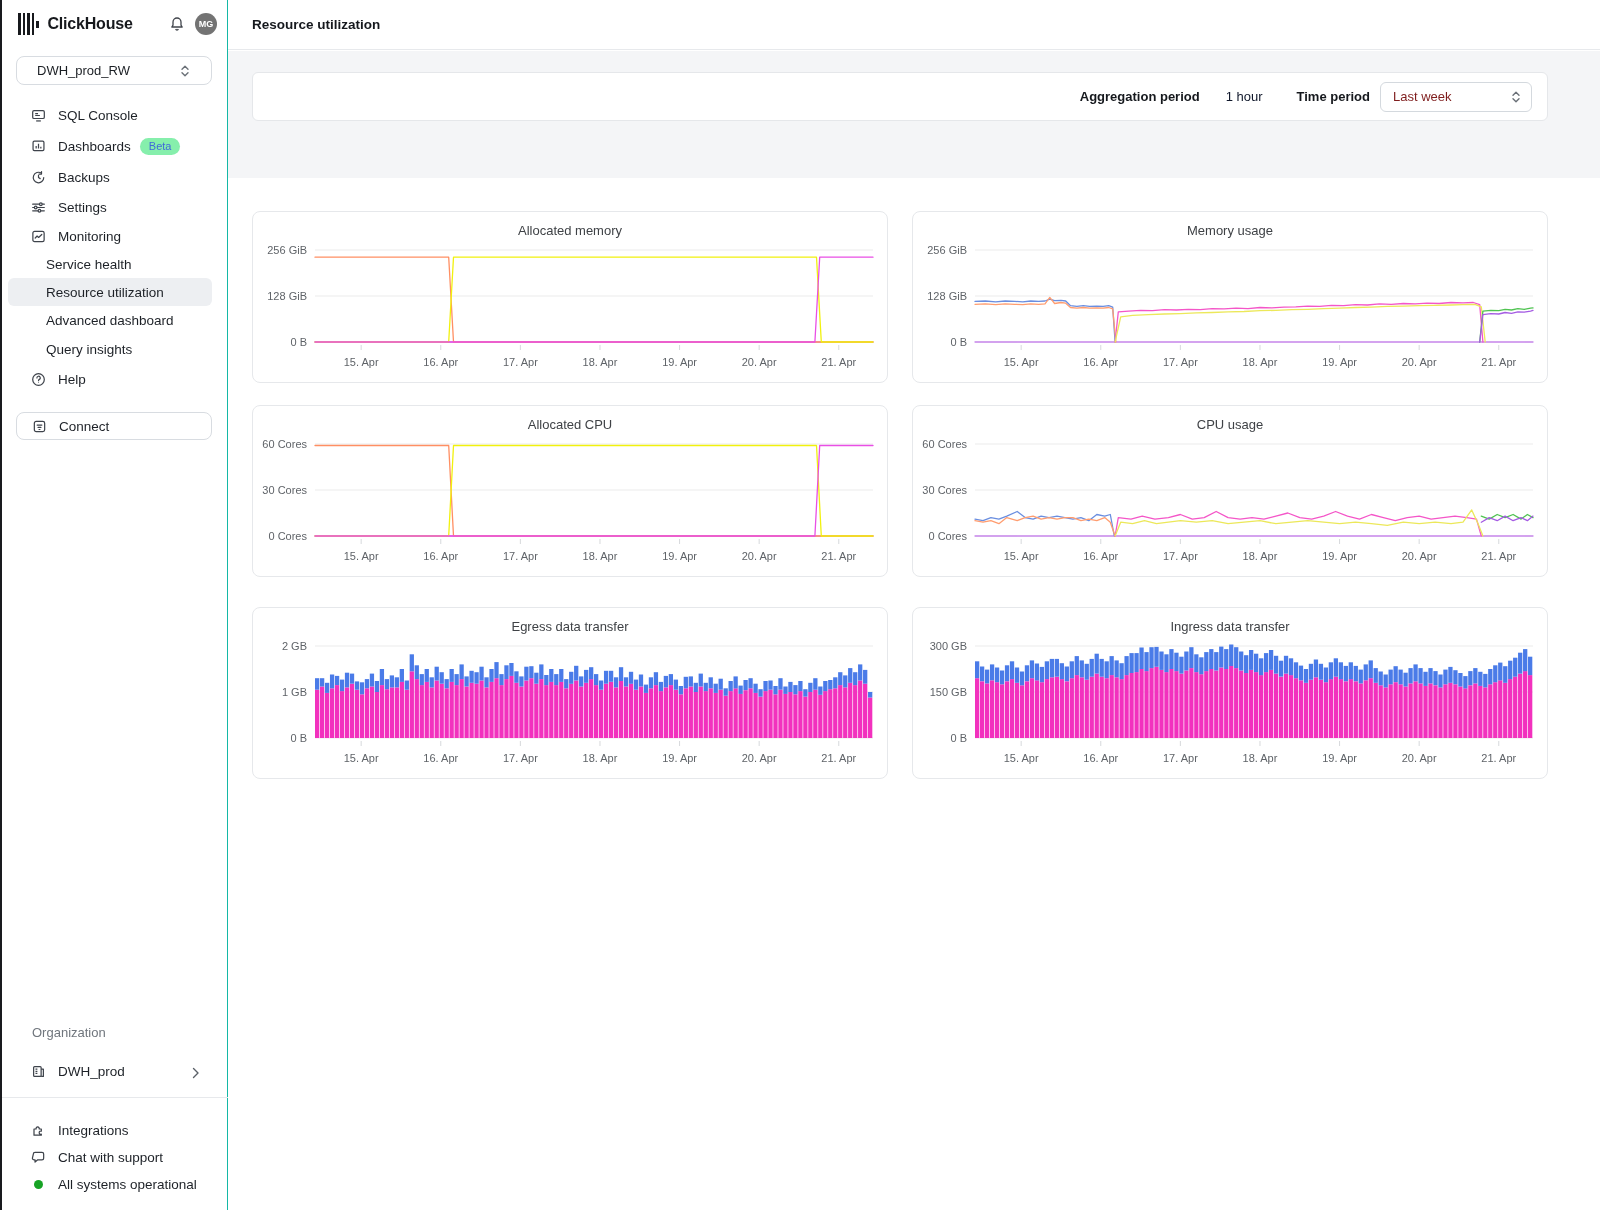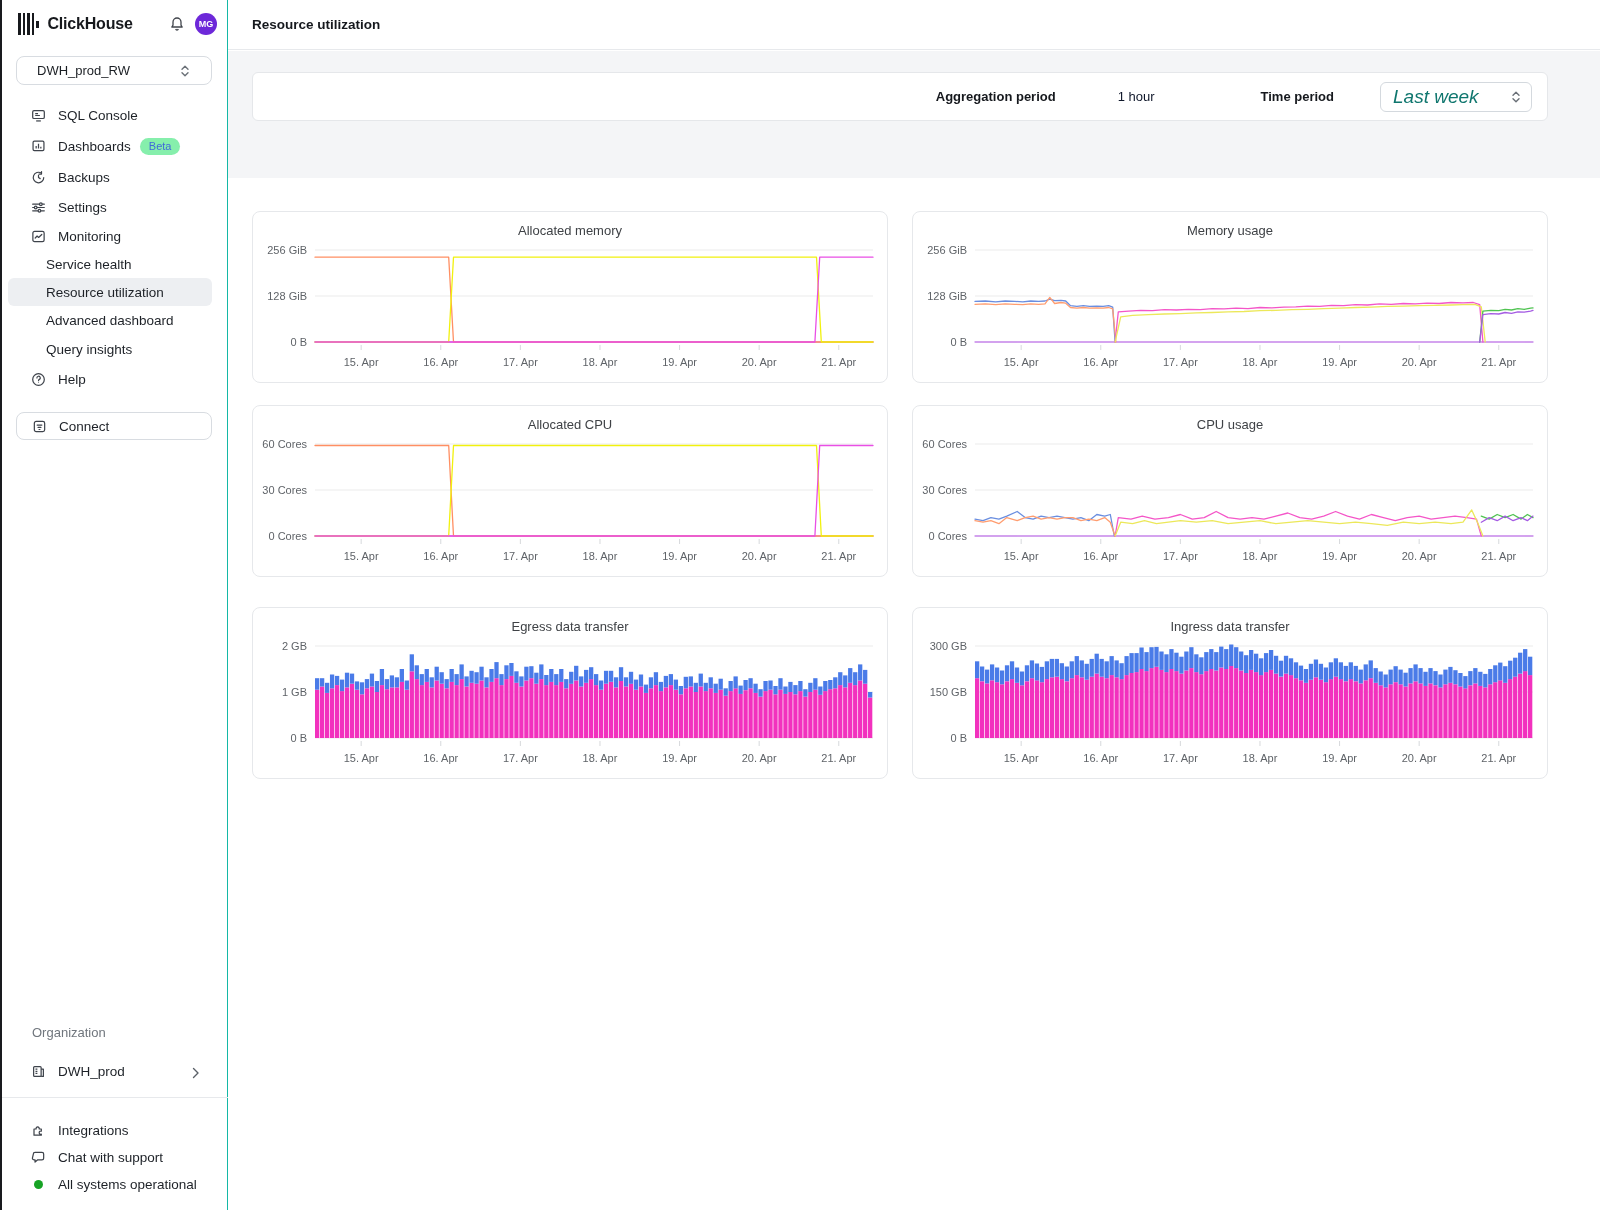--- a/index.html
+++ b/index.html
@@ -9,21 +9,21 @@
   
   .sidebar{position:absolute;left:0;top:0;width:228px;height:1210px;background:#fff;
            border-right:1px solid #14b8a6;box-sizing:border-box;z-index:10;}
   .logo-row{position:absolute;left:18px;top:9px;right:10px;height:30px;display:flex;align-items:center;}
   .brand{font-size:16px;font-weight:700;letter-spacing:-0.2px;color:#17191d;margin-left:9px;}
   .logo-mark{display:flex;align-items:center;gap:2px;height:22px;}
   .logo-mark i{display:block;width:2.5px;height:22px;background:#17191d;}
   .logo-mark i.short{height:7px;}
   .logo-spacer{flex:1;}
   .bell{width:16px;height:16px;margin-right:10px;color:#41454c;}
-  .avatar{width:22px;height:22px;border-radius:50%;background:#6d28d9;color:#fff;font-size:9px;
+  .avatar{width:22px;height:22px;border-radius:50%;background:#737373;color:#fff;font-size:9px;
           font-weight:700;display:flex;align-items:center;justify-content:center;}
   .svc-select{position:absolute;left:16px;top:56px;width:196px;height:29px;border:1px solid #d8dce1;
           border-radius:8px;box-sizing:border-box;display:flex;align-items:center;padding:0 20px;background:#fff;}
   .svc-select .val{font-size:13px;color:#1b1f24;flex:1;}
   .updown{width:12px;height:14px;color:#6a7077;}
   .nav-row{position:absolute;left:8px;width:204px;height:28px;display:flex;align-items:center;
            padding-left:23px;box-sizing:border-box;border-radius:6px;font-size:13.5px;color:#1d2127;cursor:default;}
   .nav-row .nicon{width:15px;height:15px;color:#3e434b;margin-right:12px;flex:none;}
   .nav-sub{padding-left:38px;}
   .nav-active{background:#edeff2;}
@@ -41,27 +41,27 @@
             padding-left:23px;box-sizing:border-box;font-size:13.5px;}
   .foot-row .nicon{width:15px;height:15px;color:#3e434b;margin-right:12px;}
   .status-dot{width:9px;height:9px;border-radius:50%;margin:0 15px 0 3px;}
   
   .main{position:absolute;left:228px;top:0;width:1372px;height:1210px;background:#fff;}
   .main-header{position:absolute;left:0;top:0;width:100%;height:50px;border-bottom:1px solid #e7e9ec;
                display:flex;align-items:center;box-sizing:border-box;background:#fff;}
   .page-title{margin-left:24px;font-size:13.5px;font-weight:700;color:#15181d;}
   .gray-band{position:absolute;left:0;top:51px;width:100%;height:127px;background:#f4f5f7;}
   .toolbar{position:absolute;left:24px;top:72px;width:1296px;height:49px;background:#fff;border:1px solid #e5e7ea;
-           border-radius:6px;box-sizing:border-box;display:flex;align-items:center;justify-content:flex-end;padding-right:15px;gap:36px;}
+           border-radius:6px;box-sizing:border-box;display:flex;align-items:center;justify-content:flex-end;padding-right:15px;}
   .tb-label{font-size:13px;font-weight:700;color:#15181d;}
   .tb-value{font-size:13px;color:#0f172a;margin-left:26px;}
   .tb-gap{width:34px;}
   .tp-select{margin-left:10px;width:152px;height:30px;border:1px solid #d4d9de;border-radius:6px;background:#fff;
              box-sizing:border-box;display:flex;align-items:center;padding:0 9px 0 12px;}
-  .tp-select .val{font-size:19px;color:#0f766e;flex:1;font-style:italic;}
+  .tp-select .val{font-size:13px;color:#7f1d1d;flex:1;}
   
   .charts{position:absolute;left:24px;top:211px;width:1296px;height:570px;}
   .card{position:absolute;width:636px;height:172px;background:#fff;border:1px solid #e6e8eb;border-radius:8px;box-sizing:border-box;}
   .chart-title{position:absolute;left:0;top:11px;width:100%;text-align:center;font-size:13px;color:#3f4246;}
   .plot{position:absolute;left:0;top:0;width:636px;height:172px;display:block;}
   .c-r1{top:0;} .c-r2{top:194px;} .c-r3{top:396px;}
   .c-c1{left:0;} .c-c2{left:660px;}
   svg text{font-family:"Liberation Sans",sans-serif;}
 </style>
 </head>

